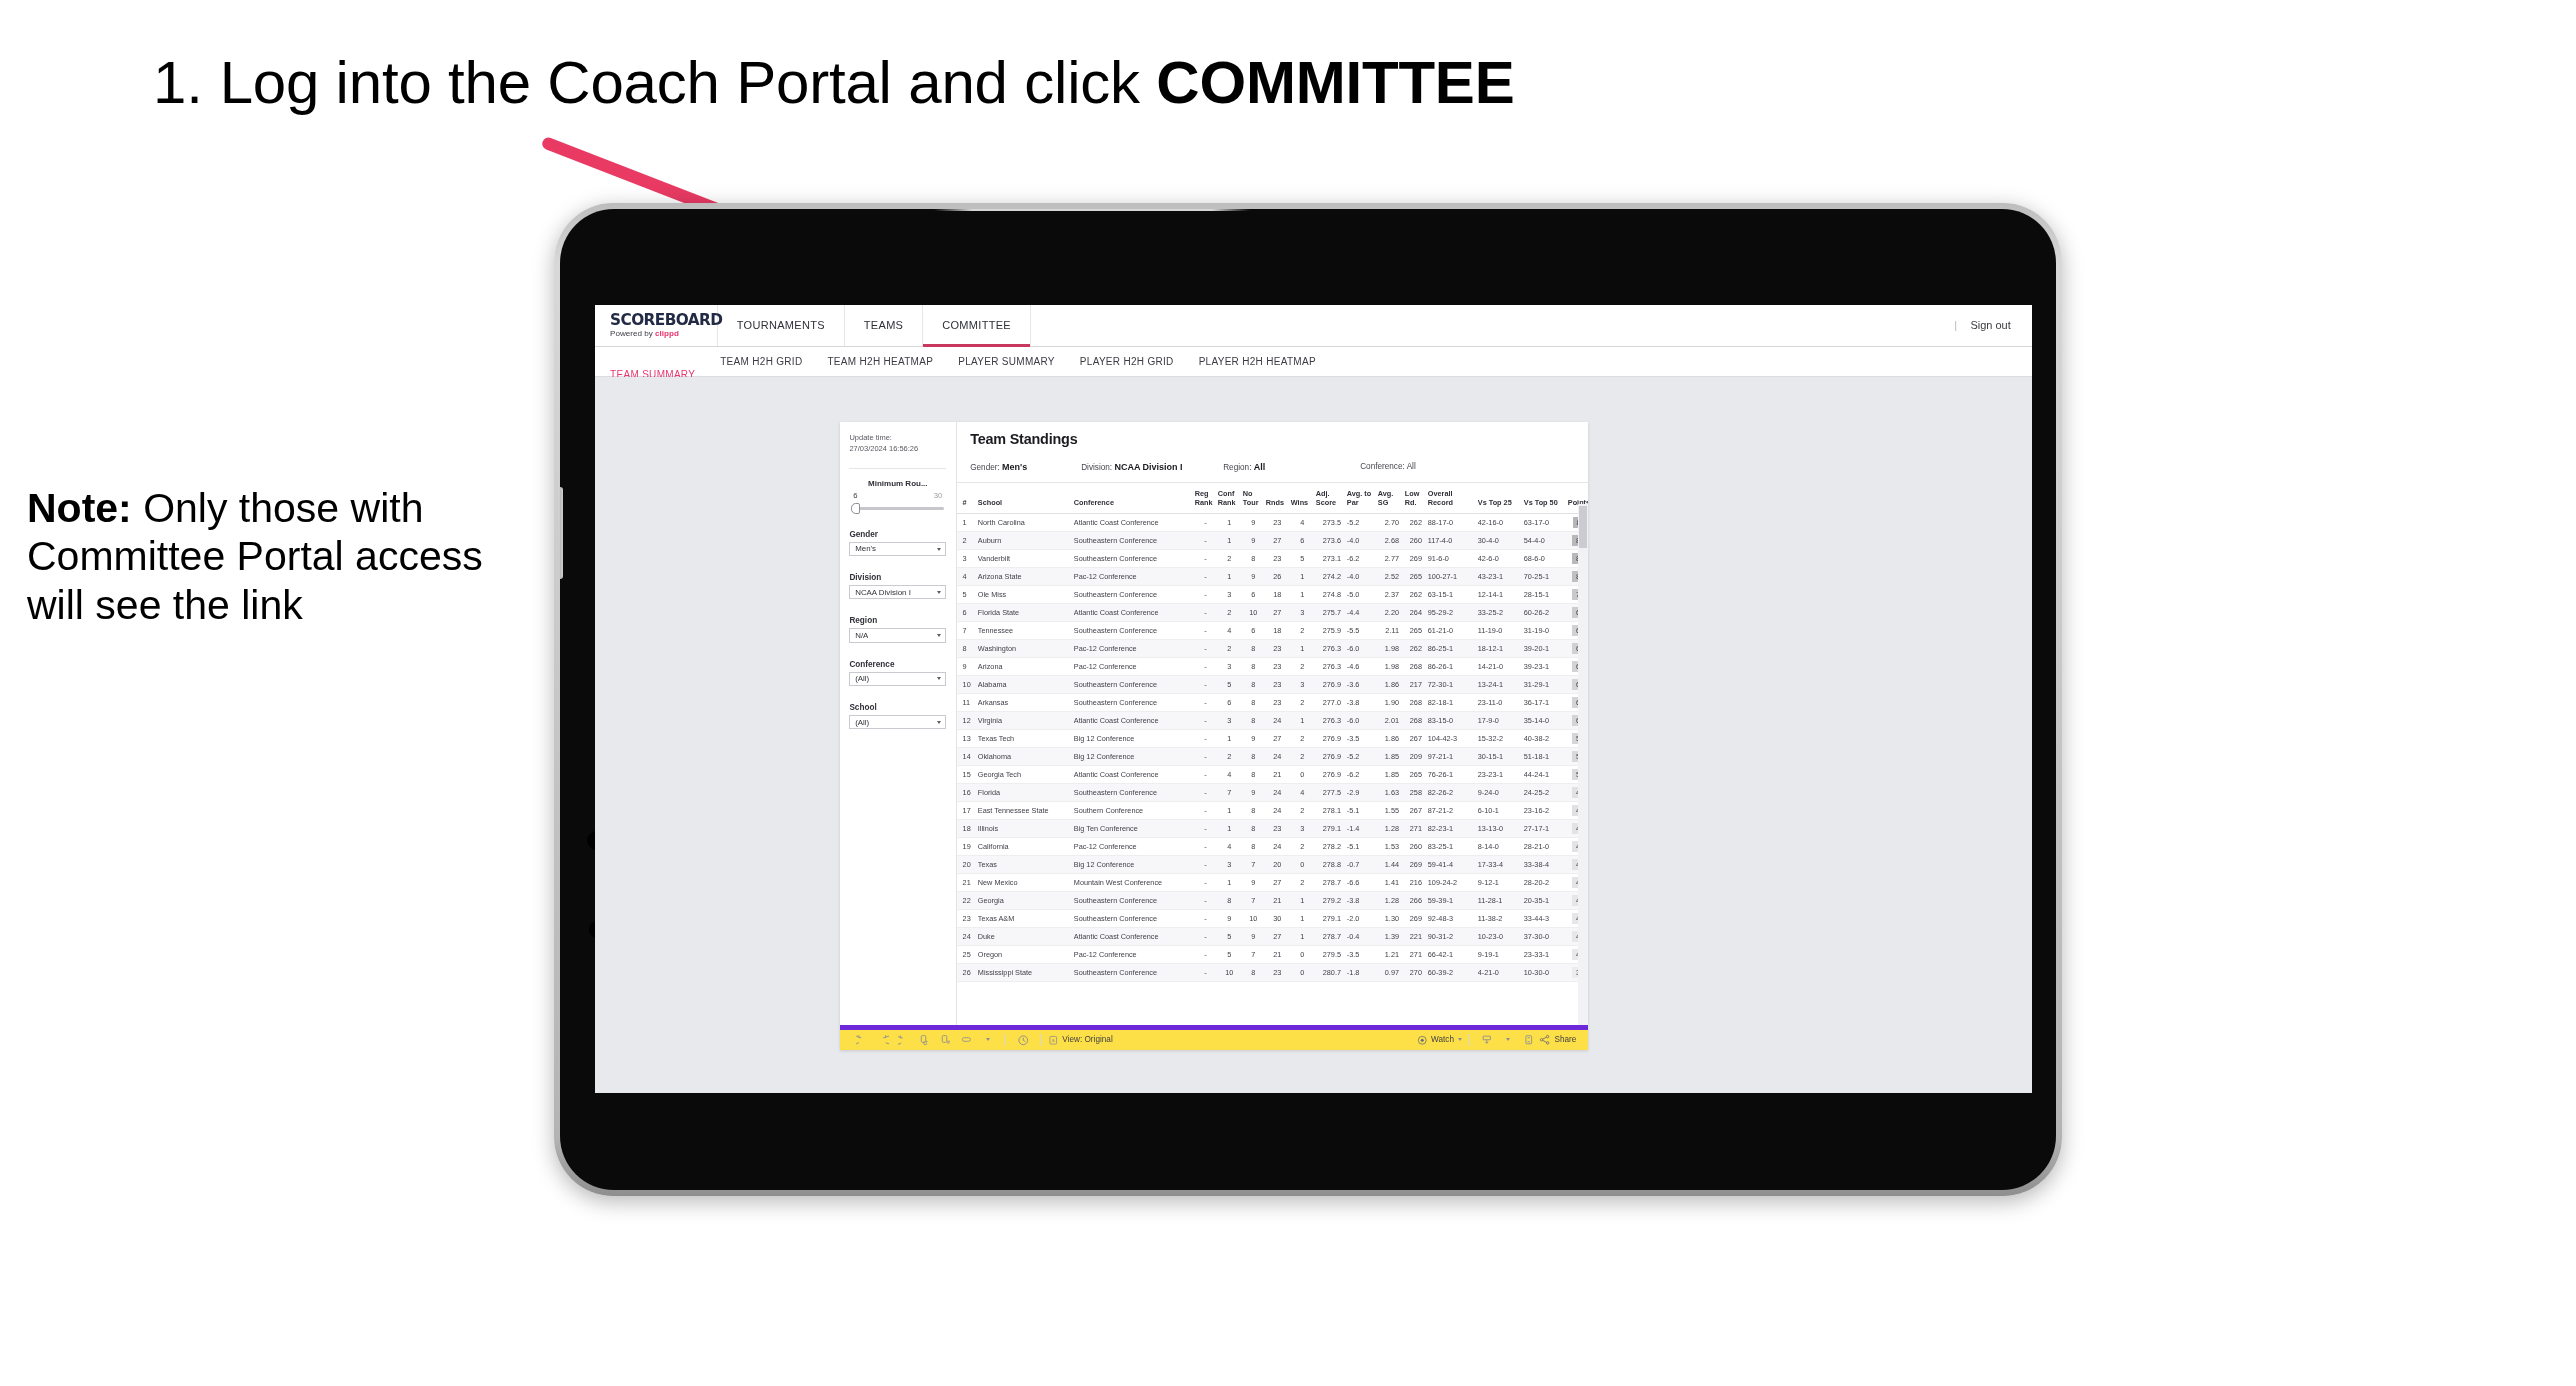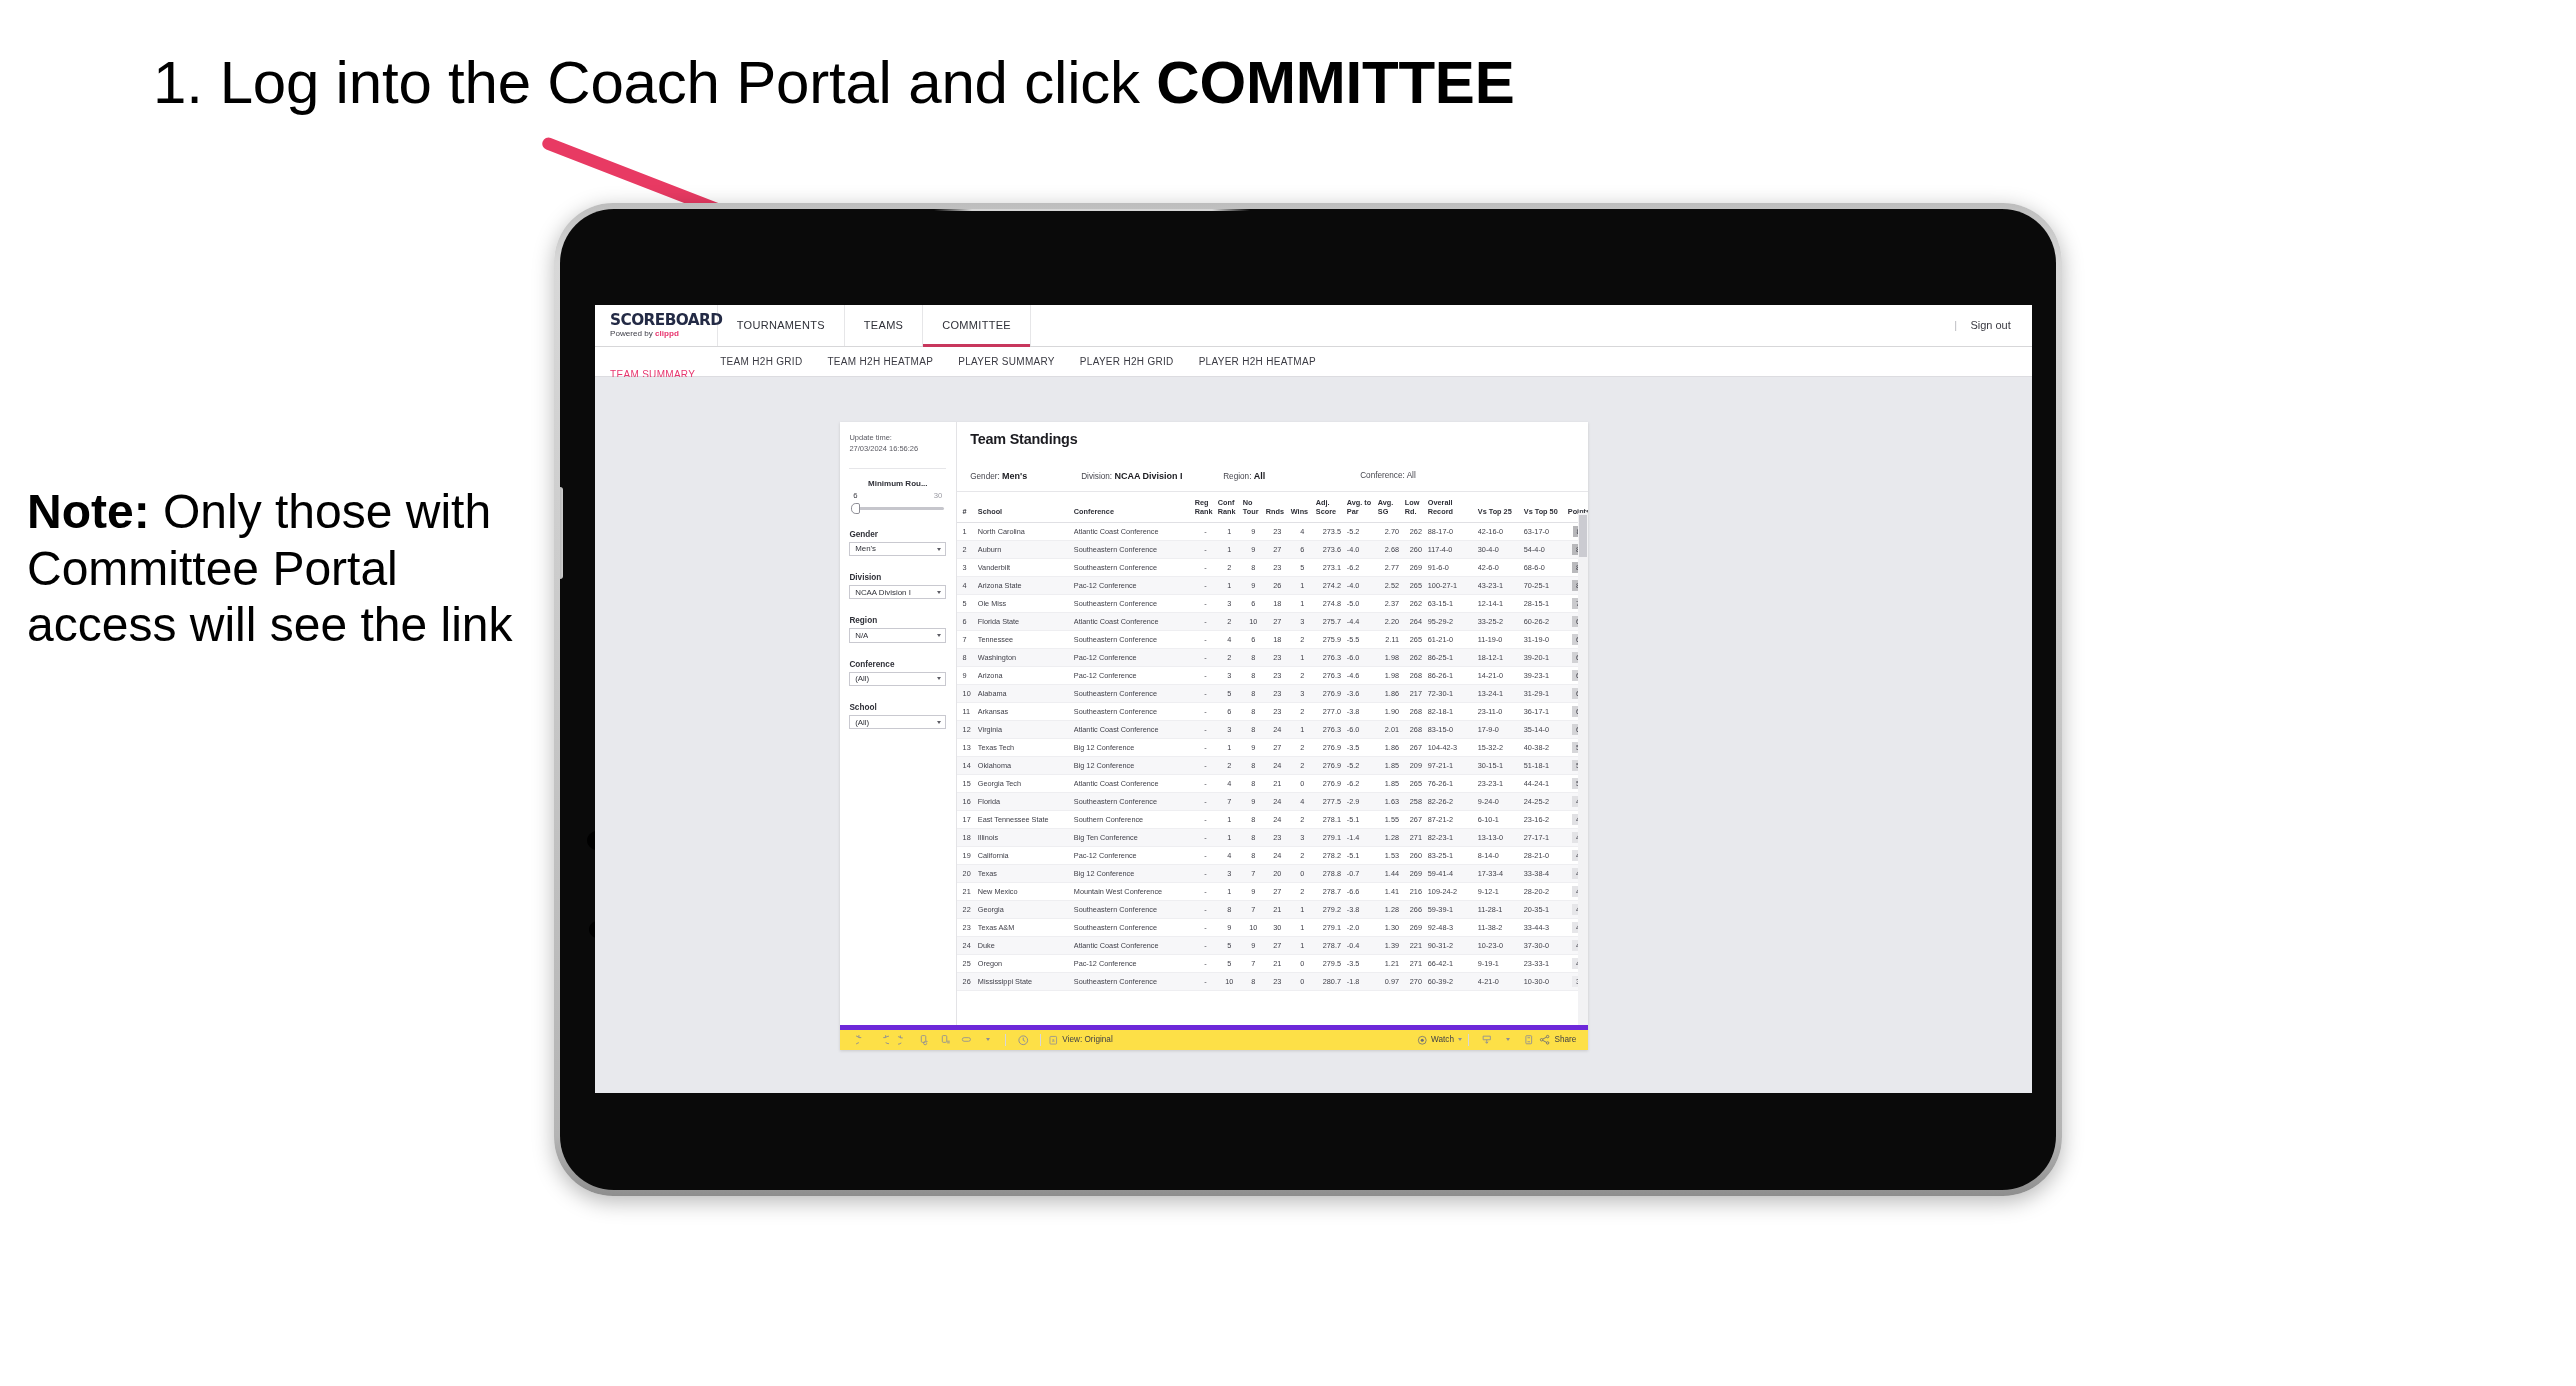--- a/index.html
+++ b/index.html
@@ -16,21 +16,21 @@
     position: absolute; left: 153px; top: 48px;
     font-size: 60px; color: #000; letter-spacing: -0.2px;
     white-space: nowrap;
   }
   .slide-title .num { margin-right: 17px; }
   .slide-title b { font-weight: 700; }
 
   .note-block {
     position: absolute; left: 27px; top: 484px;
     width: 499px;
-    font-size: 48px; line-height: 1.18; color: #000;
+    font-size: 41px; line-height: 1.18; color: #000;
   }
   .note-block b { font-weight: 700; }
 
   .arrow-svg { position: absolute; left: 0; top: 0; width: 2576px; height: 1386px; pointer-events:none; }
 
   
   .device {
     position: absolute; left: 554px; top: 203px;
     width: 1508px; height: 993px;
     background: linear-gradient(180deg,#bdbdbd 0%,#d8d8d8 6%,#c7c7c7 50%,#b4b4b4 94%,#8e8e8e 100%);
@@ -150,21 +150,21 @@
   .fselect .car {
     position:absolute; right:3.8px; top:50%; margin-top:-1.4px;
     width:0;height:0;border-left:2.9px solid transparent;border-right:2.9px solid transparent;
     border-top:3.4px solid #5c5c64;
   }
 
   
   .sheet { flex:1; min-width:0; display:flex; flex-direction:column; }
   .sheet-head { padding: 9.6px 0 0 13.4px; }
   .sheet-title { font-size: 14.4px; font-weight: 700; color:#1b1b20; letter-spacing:-0.2px; }
-  .sheet-meta { display:flex; margin-top: 24px; font-size: 8.2px; color:#46464e; }
+  .sheet-meta { display:flex; margin-top: 15px; font-size: 8.2px; color:#46464e; }
   .sheet-meta .m { margin-right: 0; }
   .sheet-meta .m1 { width: 111px; }
   .sheet-meta .m2 { width: 142px; }
   .sheet-meta .m3 { width: 137px; }
   .sheet-meta b { color:#1b1b20; font-weight:700; font-size: 9px; }
 
   .tbl-wrap { position:relative; flex:1; margin-top: 9.6px; overflow:hidden; border-top:1px solid #e6e6e9; }
   table.std { width: 100%; border-collapse: collapse; table-layout: fixed; }
   table.std th {
     font-size: 7.3px; color:#2f3038; font-weight:700; text-align:left;

